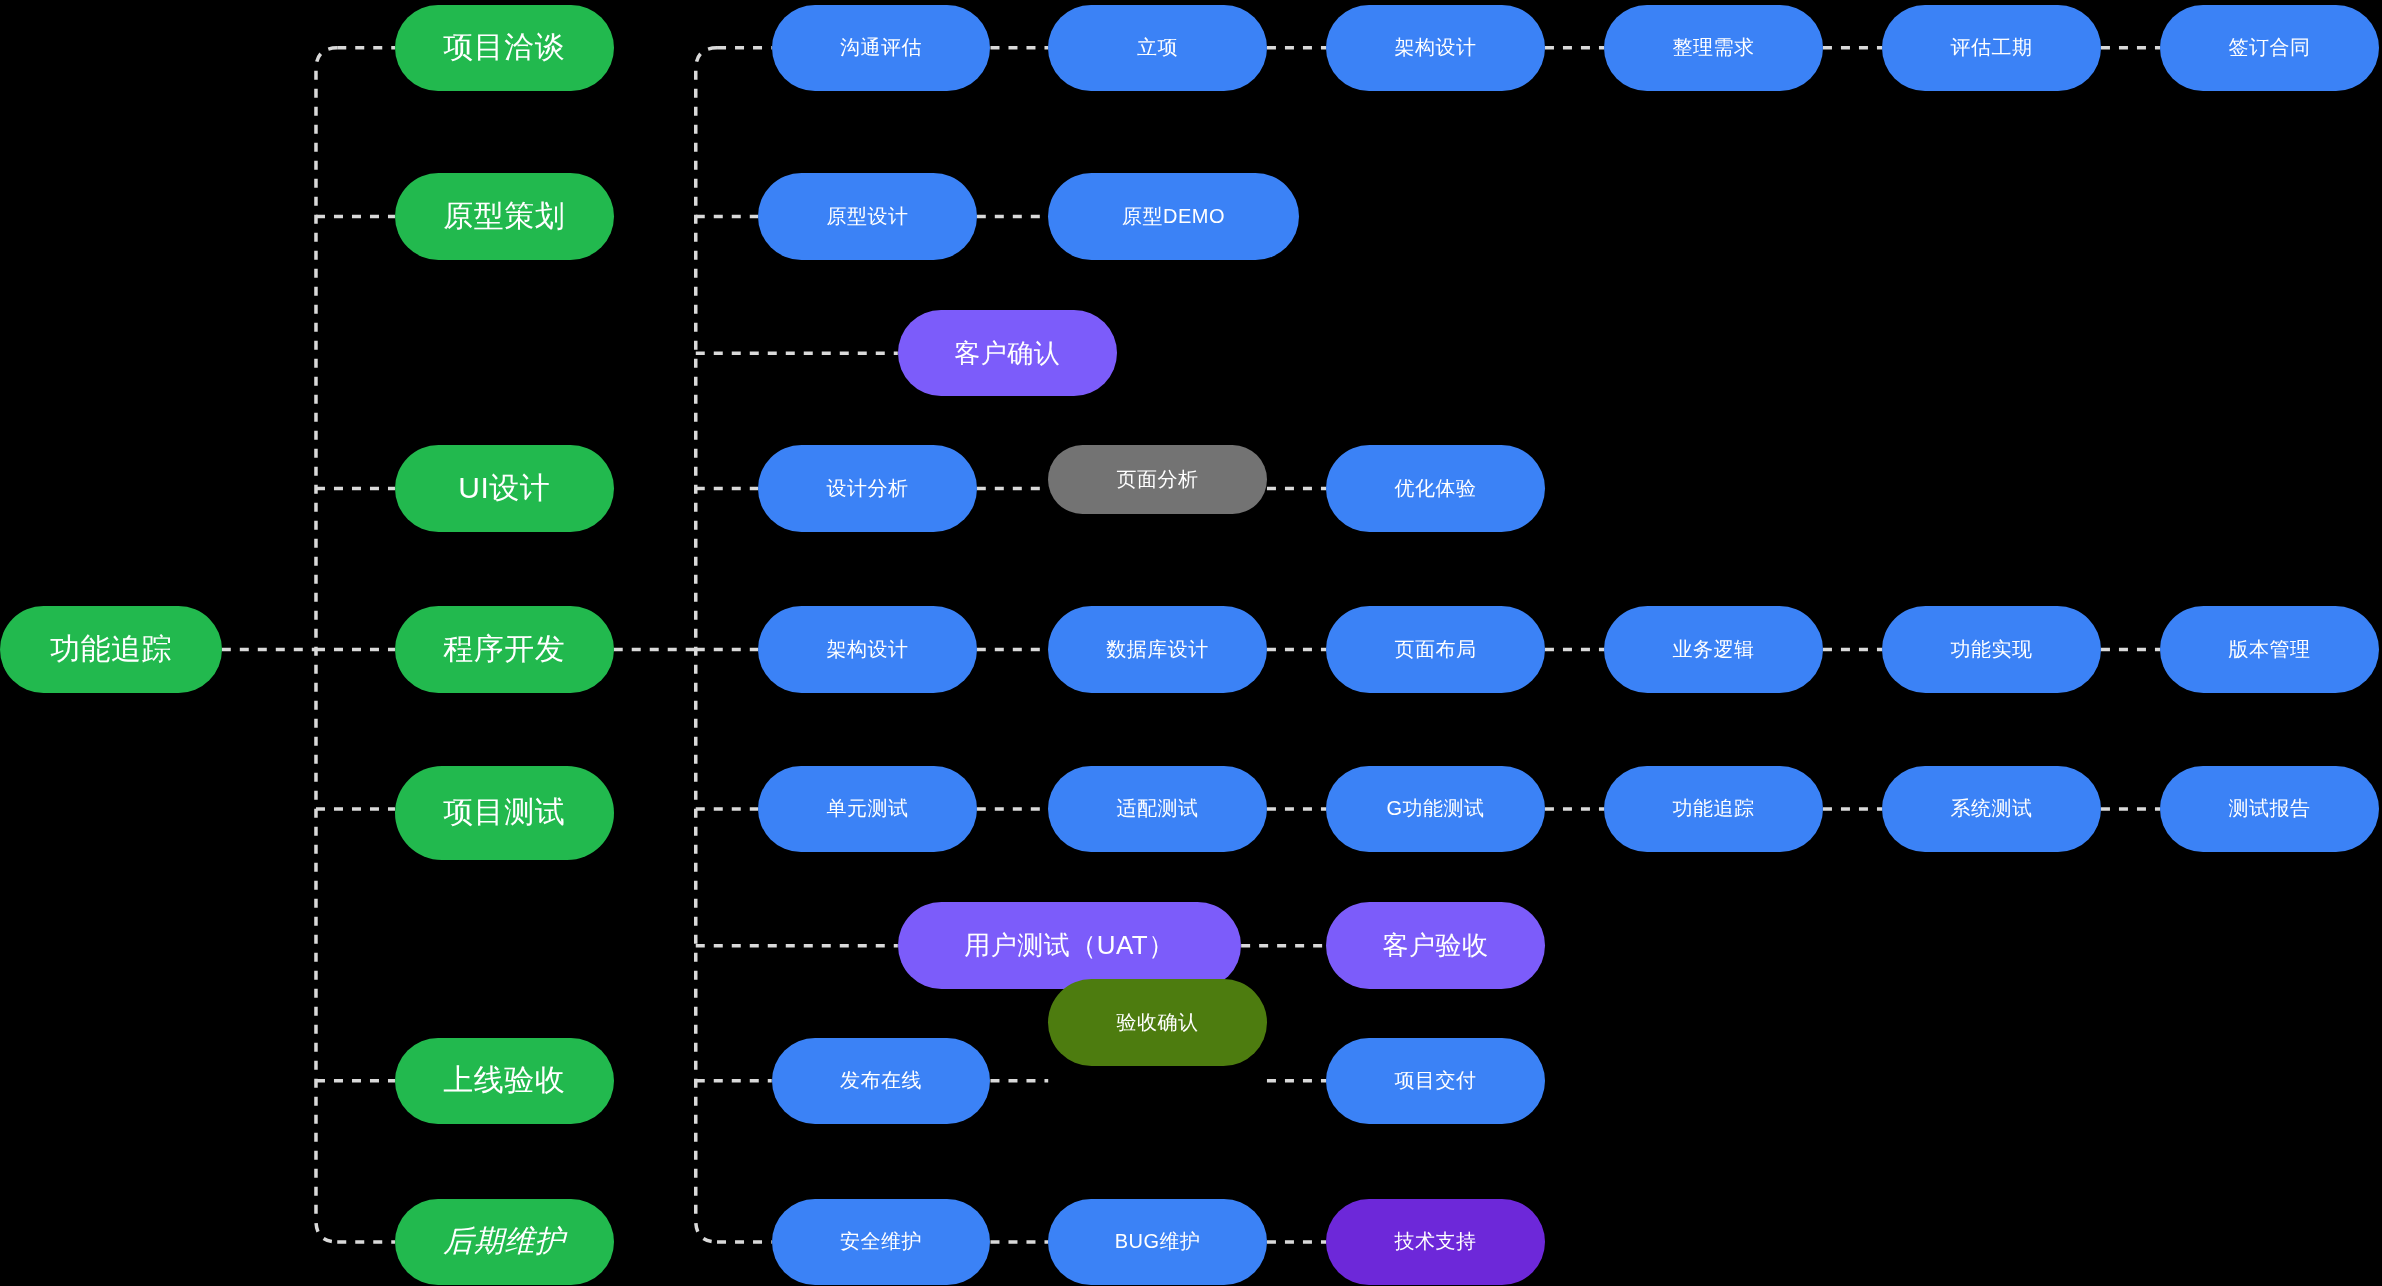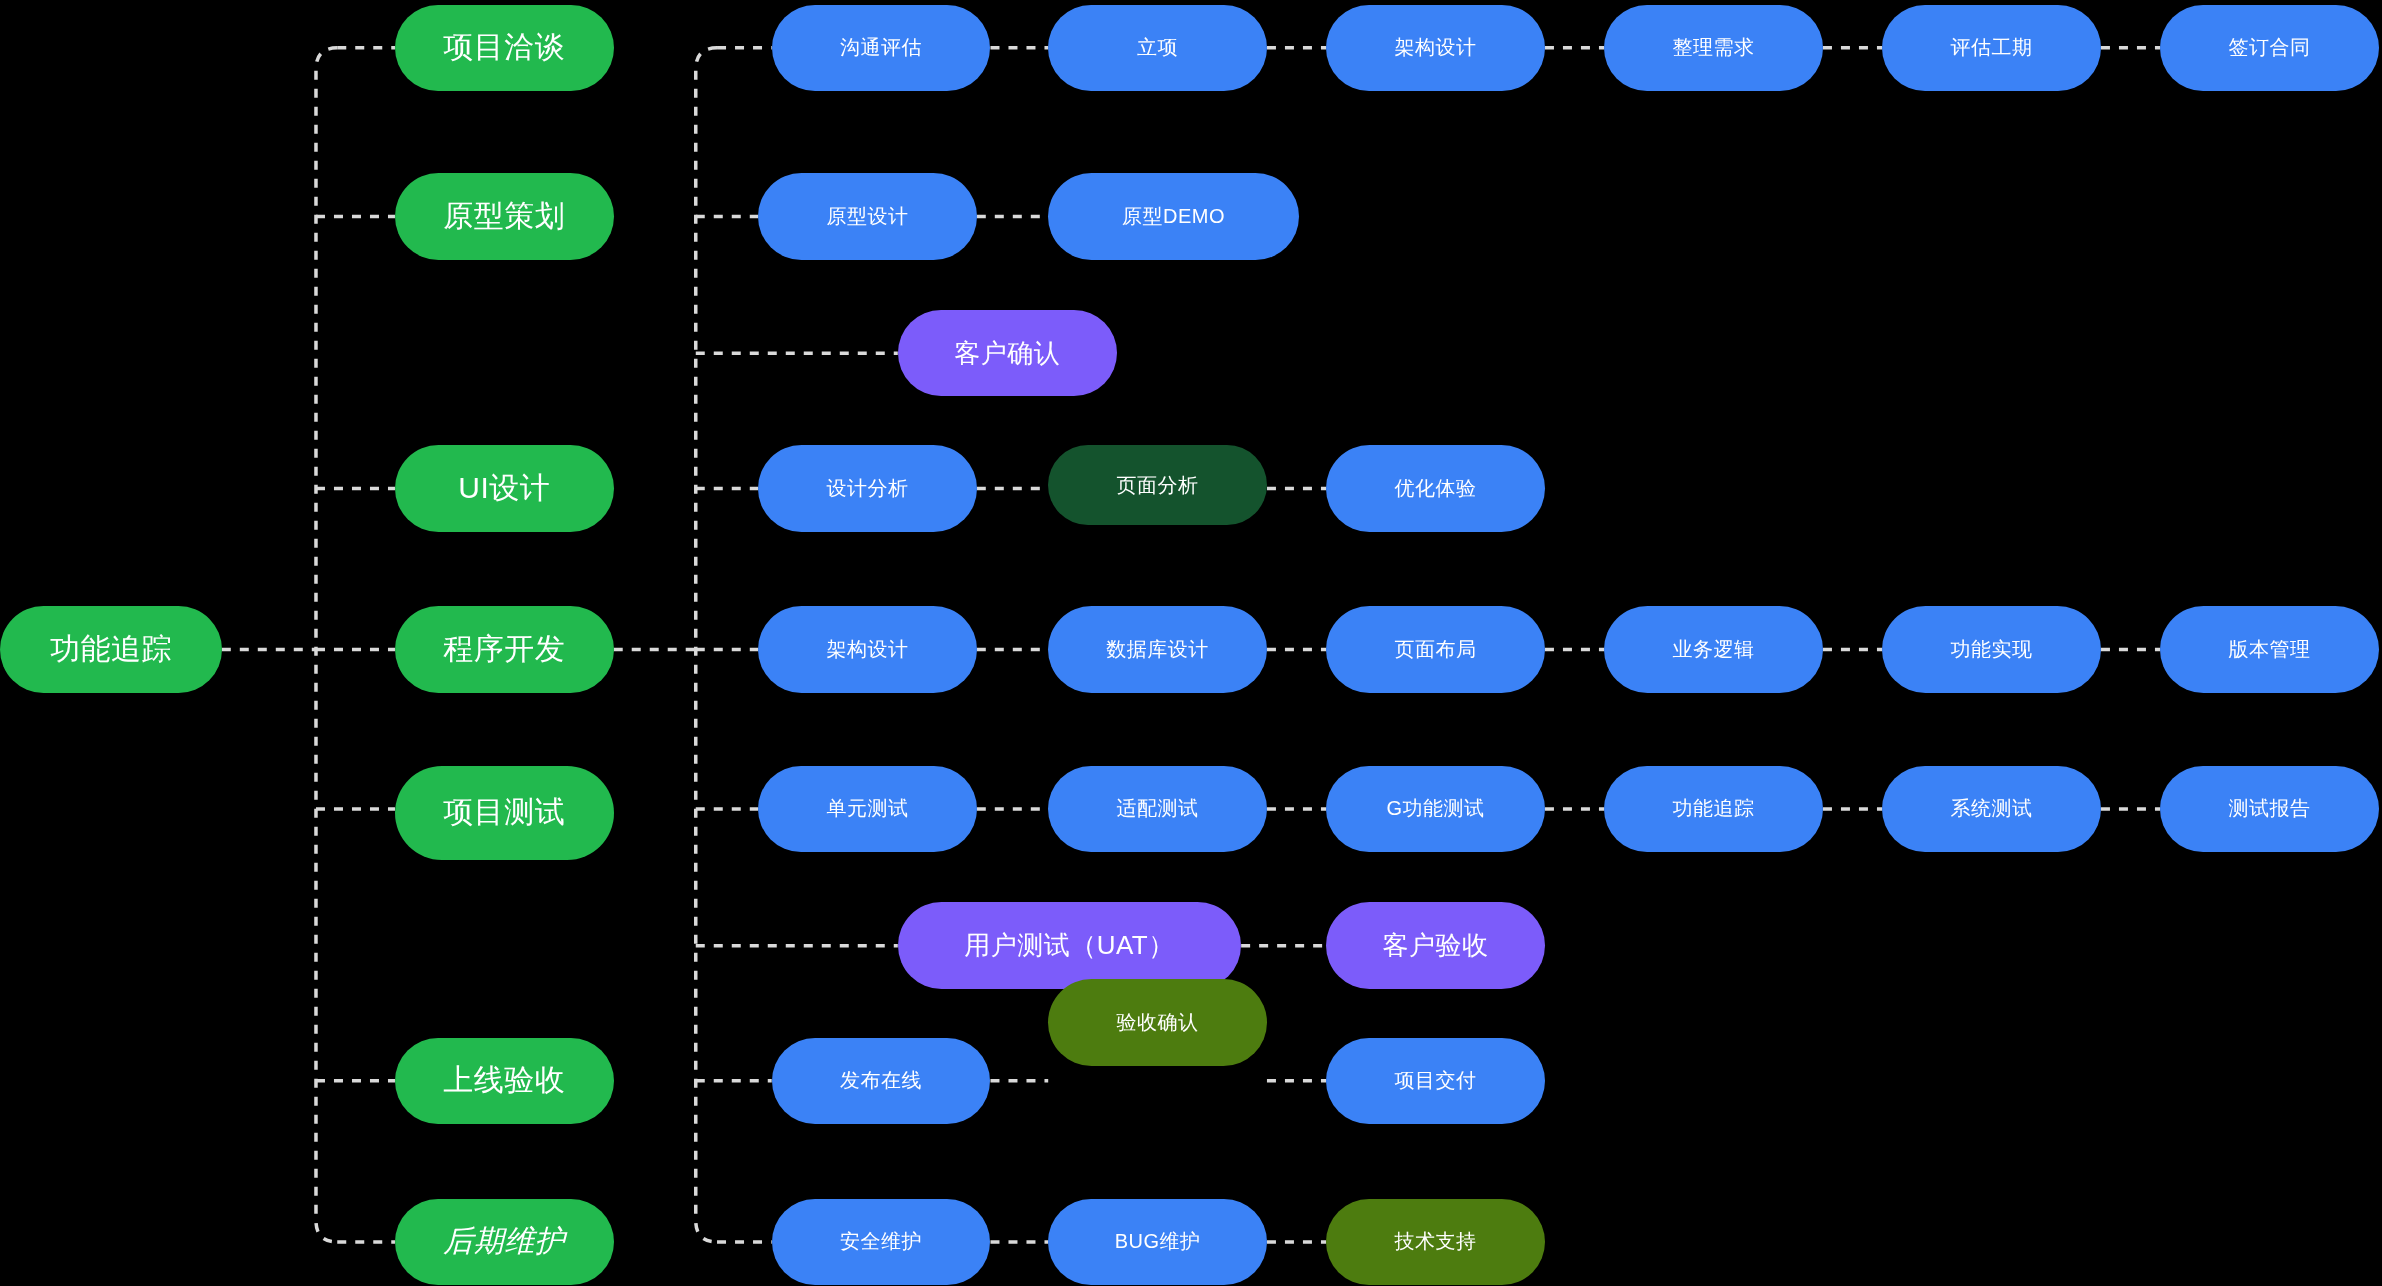--- a/index.html
+++ b/index.html
@@ -125,37 +125,37 @@
       <div class="node node-leaf" style="background: rgb(59, 130, 246); left: 771.719px; top: 4.5574px; width: 218.755px; height: 86.5906px;">沟通评估</div>
       <div class="node node-leaf" style="background: rgb(59, 130, 246); left: 1048.2px; top: 4.5574px; width: 218.755px; height: 86.5906px;">立项</div>
       <div class="node node-leaf" style="background: rgb(59, 130, 246); left: 1326.2px; top: 4.5574px; width: 218.755px; height: 86.5906px;">架构设计</div>
       <div class="node node-leaf" style="background: rgb(59, 130, 246); left: 1604.2px; top: 4.5574px; width: 218.755px; height: 86.5906px;">整理需求</div>
       <div class="node node-leaf" style="background: rgb(59, 130, 246); left: 1882.21px; top: 4.5574px; width: 218.755px; height: 86.5906px;">评估工期</div>
       <div class="node node-leaf" style="background: rgb(59, 130, 246); left: 2160.21px; top: 4.5574px; width: 218.755px; height: 86.5906px;">签订合同</div>
       <div class="node node-leaf" style="background: rgb(59, 130, 246); left: 758.047px; top: 173.181px; width: 218.755px; height: 86.5906px;">原型设计</div>
       <div class="node node-leaf" style="background: rgb(59, 130, 246); left: 1048.2px; top: 173.181px; width: 250.657px; height: 86.5906px;">原型DEMO</div>
       <div class="node node-accent" style="background: rgb(124, 92, 250); left: 897.807px; top: 309.903px; width: 218.755px; height: 86.5906px;">客户确认</div>
       <div class="node node-leaf" style="background: rgb(59, 130, 246); left: 758.047px; top: 445.106px; width: 218.755px; height: 86.5906px;">设计分析</div>
-      <div class="node node-leaf" style="background: #14532d; left: 1048.2px; top: 445.106px; width: 218.755px; height: 80px;">页面分析</div>
+      <div class="node node-leaf" style="background: #737373; left: 1048.2px; top: 445.106px; width: 218.755px; height: 69px;">页面分析</div>
       <div class="node node-leaf" style="background: rgb(59, 130, 246); left: 1326.2px; top: 445.106px; width: 218.755px; height: 86.5906px;">优化体验</div>
       <div class="node node-leaf" style="background: rgb(59, 130, 246); left: 758.047px; top: 606.134px; width: 218.755px; height: 86.5906px;">架构设计</div>
       <div class="node node-leaf" style="background: rgb(59, 130, 246); left: 1048.2px; top: 606.134px; width: 218.755px; height: 86.5906px;">数据库设计</div>
       <div class="node node-leaf" style="background: rgb(59, 130, 246); left: 1326.2px; top: 606.134px; width: 218.755px; height: 86.5906px;">页面布局</div>
       <div class="node node-leaf" style="background: rgb(59, 130, 246); left: 1604.2px; top: 606.134px; width: 218.755px; height: 86.5906px;">业务逻辑</div>
       <div class="node node-leaf" style="background: rgb(59, 130, 246); left: 1882.21px; top: 606.134px; width: 218.755px; height: 86.5906px;">功能实现</div>
       <div class="node node-leaf" style="background: rgb(59, 130, 246); left: 2160.21px; top: 606.134px; width: 218.755px; height: 86.5906px;">版本管理</div>
       <div class="node node-leaf" style="background: rgb(59, 130, 246); left: 758.047px; top: 765.643px; width: 218.755px; height: 86.5906px;">单元测试</div>
       <div class="node node-leaf" style="background: rgb(59, 130, 246); left: 1048.2px; top: 765.643px; width: 218.755px; height: 86.5906px;">适配测试</div>
       <div class="node node-leaf" style="background: #3b82f6; left: 1326.2px; top: 765.643px; width: 218.755px; height: 86.5906px;">G功能测试</div>
       <div class="node node-leaf" style="background: rgb(59, 130, 246); left: 1604.2px; top: 765.643px; width: 218.755px; height: 86.5906px;">功能追踪</div>
       <div class="node node-leaf" style="background: rgb(59, 130, 246); left: 1882.21px; top: 765.643px; width: 218.755px; height: 86.5906px;">系统测试</div>
       <div class="node node-leaf" style="background: rgb(59, 130, 246); left: 2160.21px; top: 765.643px; width: 218.755px; height: 86.5906px;">测试报告</div>
       <div class="node node-accent" style="background: rgb(124, 92, 250); left: 897.807px; top: 902.365px; width: 343.324px; height: 86.5906px;">用户测试（UAT）</div>
       <div class="node node-accent" style="background: rgb(124, 92, 250); left: 1326.2px; top: 902.365px; width: 218.755px; height: 86.5906px;">客户验收</div>
       <div class="node node-leaf" style="background: rgb(59, 130, 246); left: 771.719px; top: 1037.57px; width: 218.755px; height: 86.5906px;">发布在线</div>
       <div class="node node-leaf" style="background: #4d7c0f; left: 1048.2px; top: 979px; width: 218.755px; height: 86.5906px;">验收确认</div>
       <div class="node node-leaf" style="background: rgb(59, 130, 246); left: 1326.2px; top: 1037.57px; width: 218.755px; height: 86.5906px;">项目交付</div>
       <div class="node node-leaf" style="background: rgb(59, 130, 246); left: 771.719px; top: 1198.6px; width: 218.755px; height: 86.5906px;">安全维护</div>
       <div class="node node-leaf" style="background: rgb(59, 130, 246); left: 1048.2px; top: 1198.6px; width: 218.755px; height: 86.5906px;">BUG维护</div>
-      <div class="node node-leaf" style="background: #4d7c0f; left: 1326.2px; top: 1198.6px; width: 218.755px; height: 86.5906px;">技术支持</div>
+      <div class="node node-leaf" style="background: #6d28d9; left: 1326.2px; top: 1198.6px; width: 218.755px; height: 86.5906px;">技术支持</div>
     </div>
 
 </div>
 
 </body></html>

